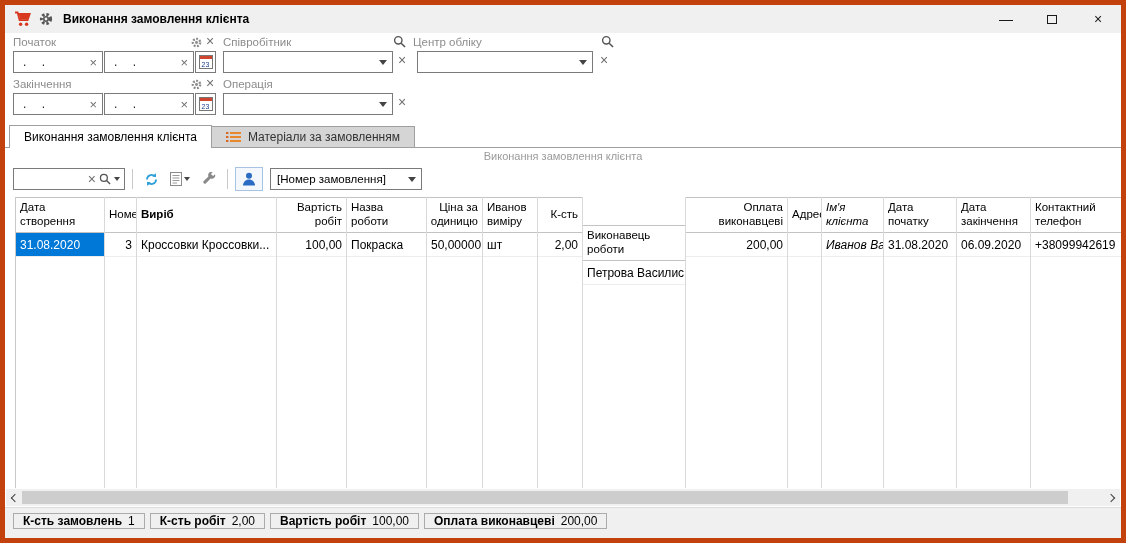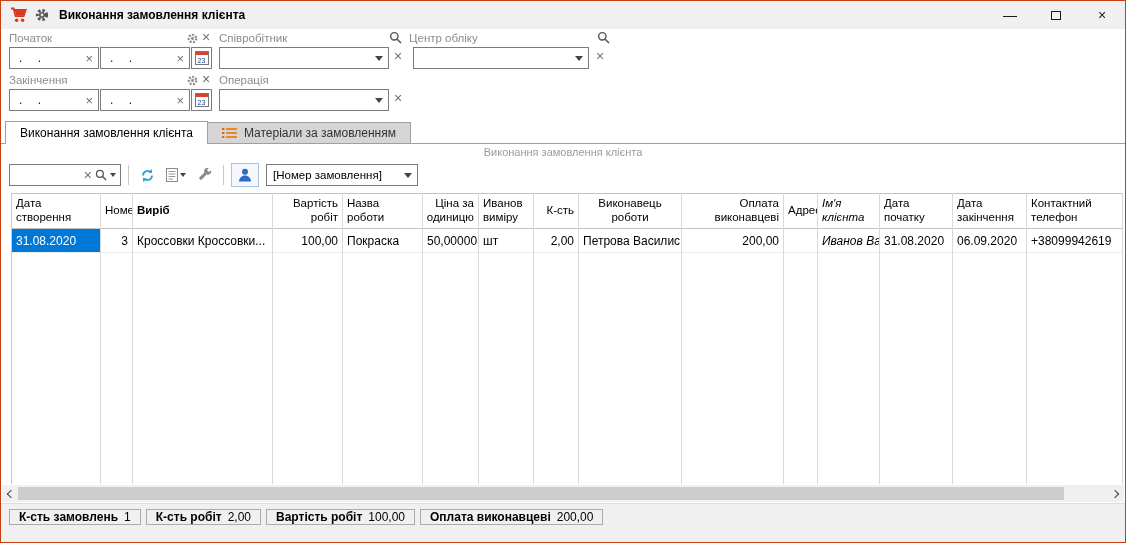--- a/index.html
+++ b/index.html
@@ -1,18 +1,18 @@
 <!DOCTYPE html>
 <html><head>
 <meta charset="utf-8">
 <style>
   * { margin:0; padding:0; box-sizing:border-box; }
   html,body { background:#9a9a9a; }
   body { font-family:"Liberation Sans", sans-serif; font-size:12px; color:#000; }
-  .window { position:relative; width:1126px; height:543px; background:#fff; border:1px solid #c2410c; overflow:hidden; }
+  .window { position:relative; width:1126px; height:543px; background:#fff; border:5px solid #c2410c; overflow:hidden; }
 
   
   .titlebar { position:absolute; top:0; left:0; right:0; height:28px; background:#f0f0f0; display:flex; align-items:center; }
   .titlebar .icons { display:flex; align-items:center; gap:7px; padding-left:9px; }
   .title-text { font-weight:bold; font-size:12px; margin-left:10px; }
   .win-controls { margin-left:auto; display:flex; height:100%; }
   .win-btn { width:46px; height:100%; display:flex; align-items:center; justify-content:center; color:#1a1a1a; font-size:14px; cursor:default; }
   .max-glyph { display:inline-block; width:10px; height:9px; border:1px solid #1a1a1a; }
 
   
@@ -298,21 +298,21 @@
       </div>
       <div class="gcol" style="width: 55px;">
         <div class="ghead" style="justify-content: flex-start; text-align: left;">Иванов виміру</div>
         <div class="gcell" style="text-align: left;">шт</div>
       </div>
       <div class="gcol" style="width: 45px;">
         <div class="ghead" style="justify-content: flex-end; text-align: right;">К-сть</div>
         <div class="gcell" style="text-align: right;">2,00</div>
       </div>
       <div class="gcol" style="width: 103px;">
-        <div class="ghead" style="justify-content: flex-start; text-align: center;">Виконавець роботи</div>
+        <div class="ghead" style="justify-content: flex-start; text-align: left; margin-top: 28px;">Виконавець роботи</div>
         <div class="gcell" style="text-align: left;">Петрова Василис...</div>
       </div>
       <div class="gcol" style="width: 102px;">
         <div class="ghead" style="justify-content: flex-end; text-align: right;">Оплата виконавцеві</div>
         <div class="gcell" style="text-align: right;">200,00</div>
       </div>
       <div class="gcol" style="width: 34px;">
         <div class="ghead" style="justify-content: flex-start; text-align: left;">Адреса</div>
         <div class="gcell" style="text-align: left;"></div>
       </div>

